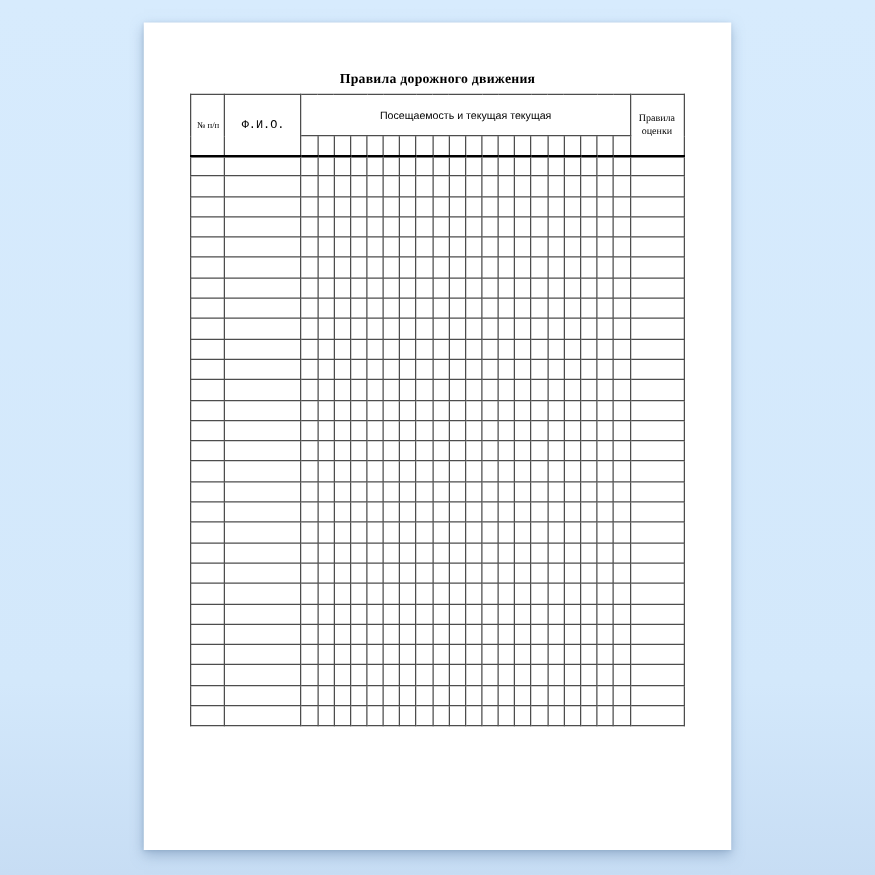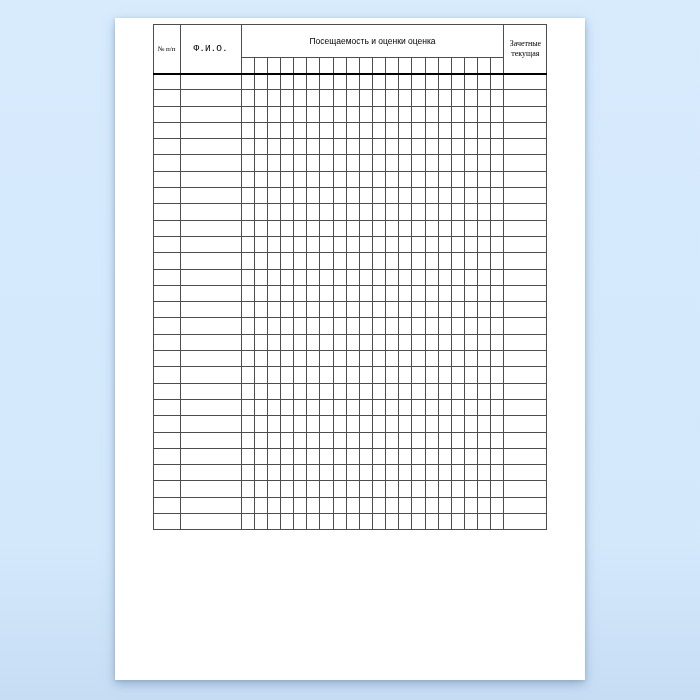--- a/index.html
+++ b/index.html
@@ -65,20 +65,21 @@
   .hdr-num    { font-size: 7px;   font-family: Liberation Serif, serif; }
   .hdr-fio    { font-size: 9.5px; font-family: Liberation Mono, monospace; }
   .hdr-att    { font-size: 8.5px; font-family: "Liberation Sans", sans-serif; }
   .hdr-credit { font-size: 8px;   font-family: "Liberation Serif", serif; line-height: 10px; padding: 0 2px; }
 </style>
 </head>
 <body>
 
 <div class="stage">
   <div class="page">
+    <div class="doc-title">Правила дорожного движения</div>
     <table class="gradebook">
       <colgroup id="cols">
           <col style="width: 27px;">
           <col style="width: 61px;">
           <col style="width: 13.15px;">
           <col style="width: 13.15px;">
           <col style="width: 13.15px;">
           <col style="width: 13.15px;">
           <col style="width: 13.15px;">
           <col style="width: 13.15px;">
@@ -95,22 +96,22 @@
           <col style="width: 13.15px;">
           <col style="width: 13.15px;">
           <col style="width: 13.15px;">
           <col style="width: 13.15px;">
           <col style="width: 43px;">
         </colgroup>
       <thead>
         <tr class="main-header">
           <th rowspan="2" class="hdr-num">№ п/п</th>
           <th rowspan="2" class="hdr-fio">Ф.И.О.</th>
-          <th id="att-header" class="hdr-att" colspan="20">Посещаемость и оценки оценка</th>
-          <th rowspan="2" class="hdr-credit">Зачетные текущая</th>
+          <th id="att-header" class="hdr-att" colspan="20">Посещаемость и текущая текущая</th>
+          <th rowspan="2" class="hdr-credit">Правила оценки</th>
         </tr>
         <tr class="sub-header" id="subheader-row">
             <td></td>
             <td></td>
             <td></td>
             <td></td>
             <td></td>
             <td></td>
             <td></td>
             <td></td>

